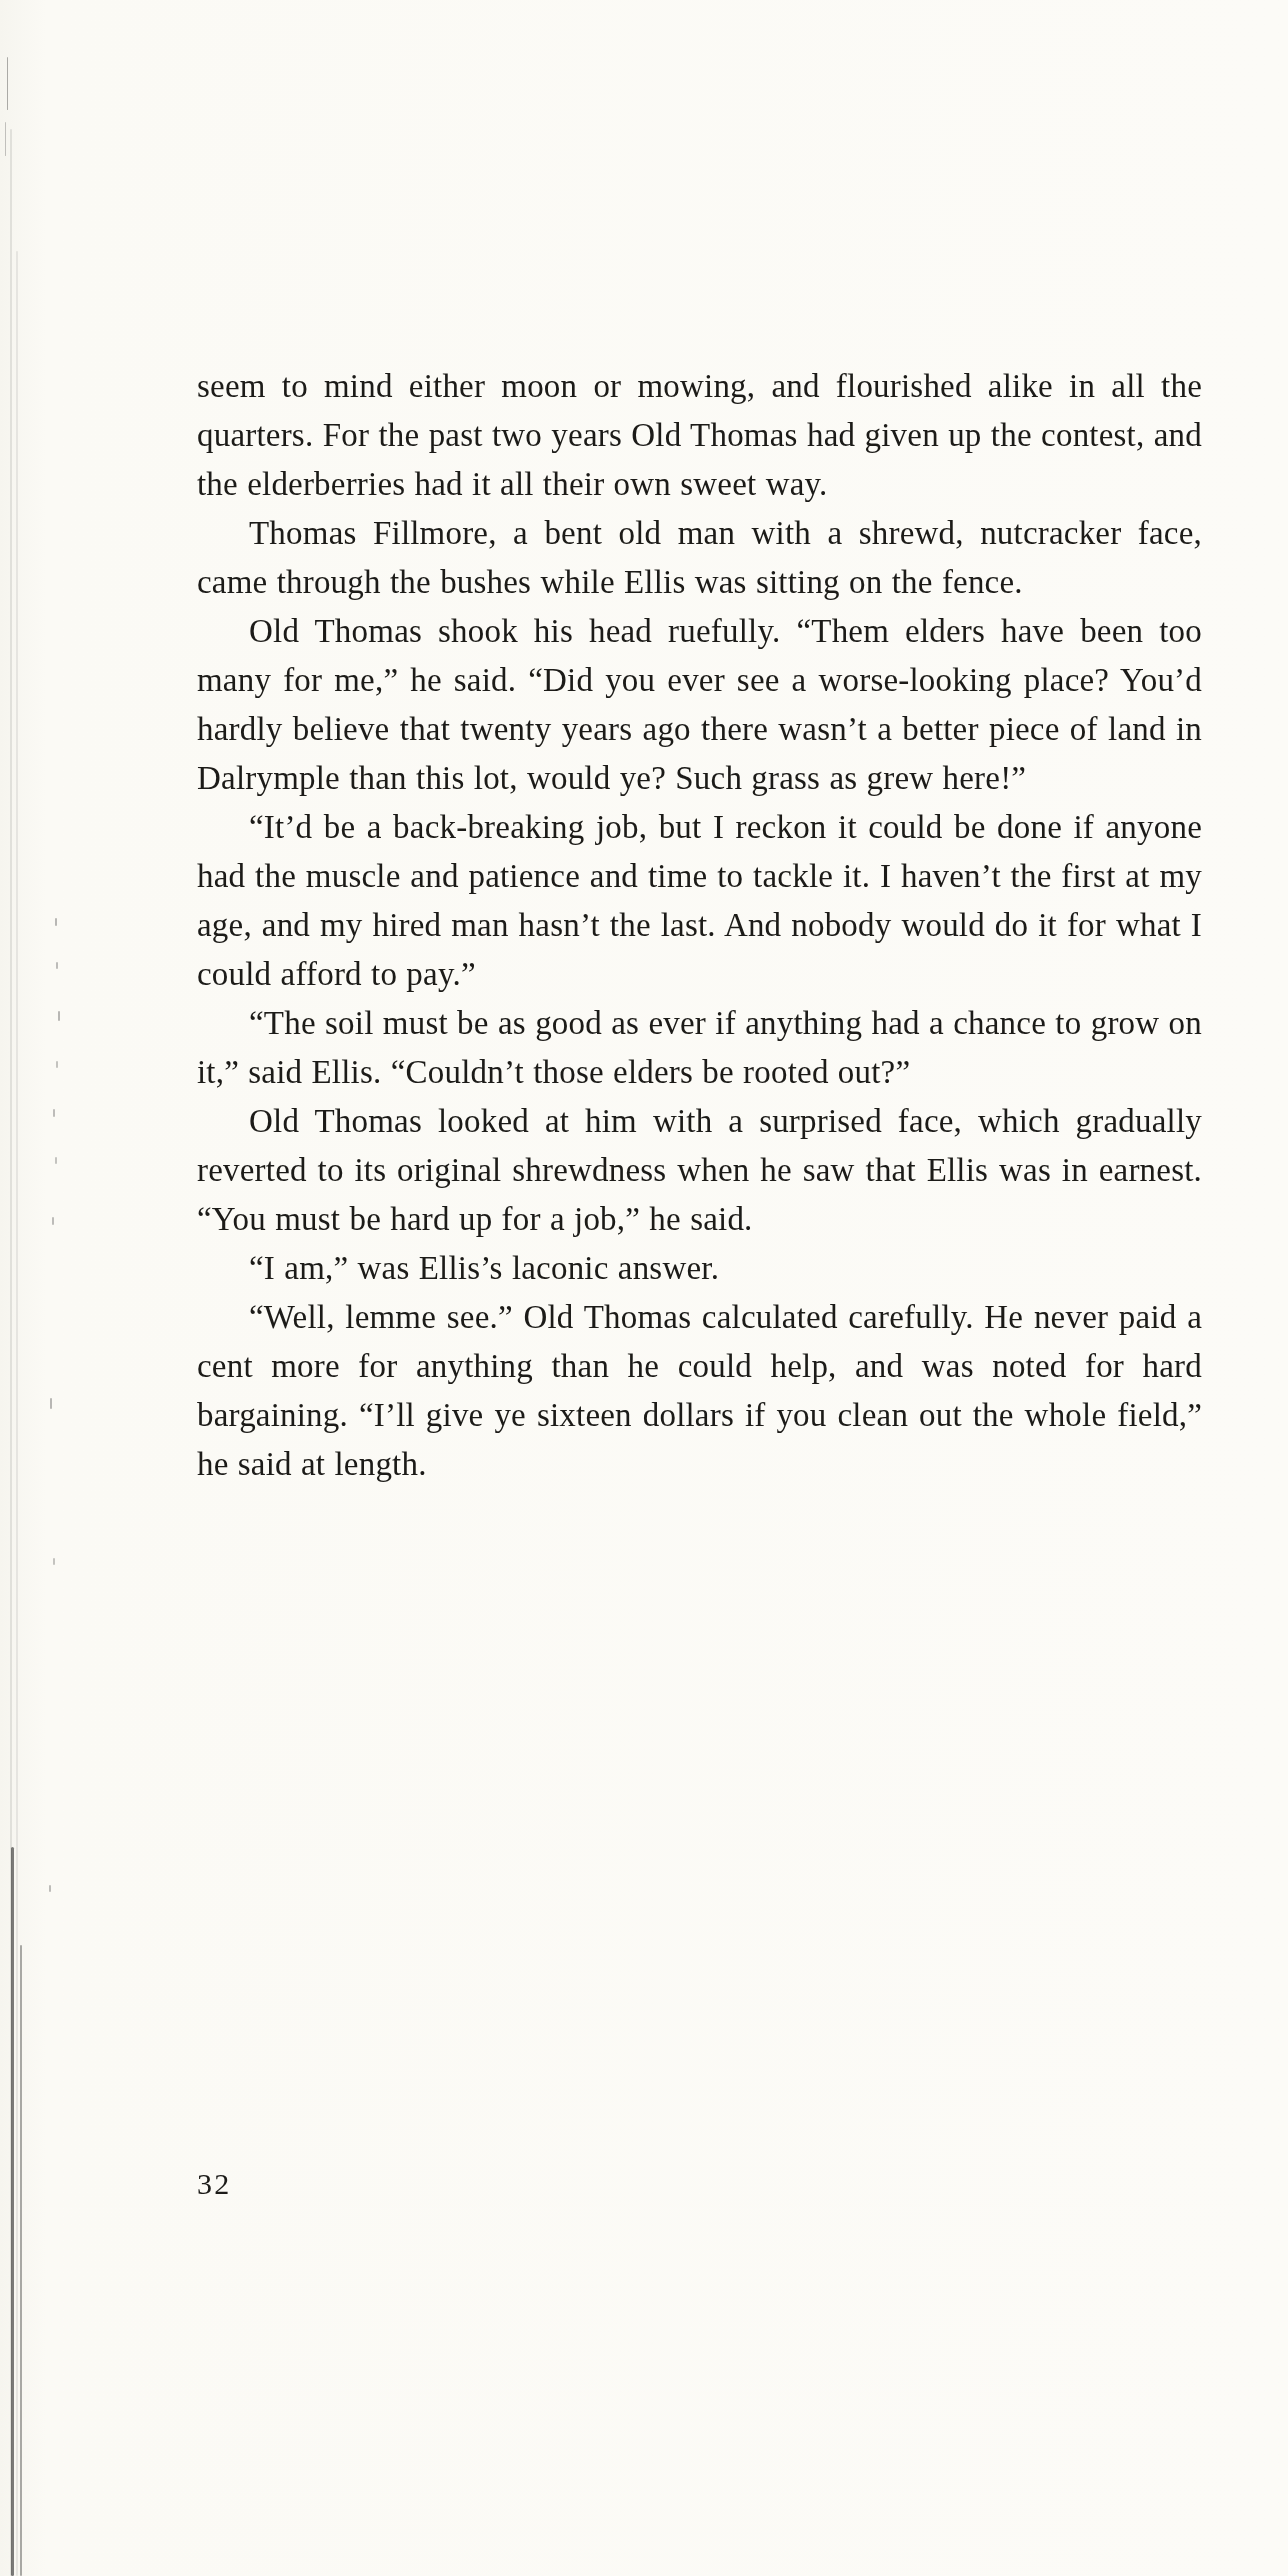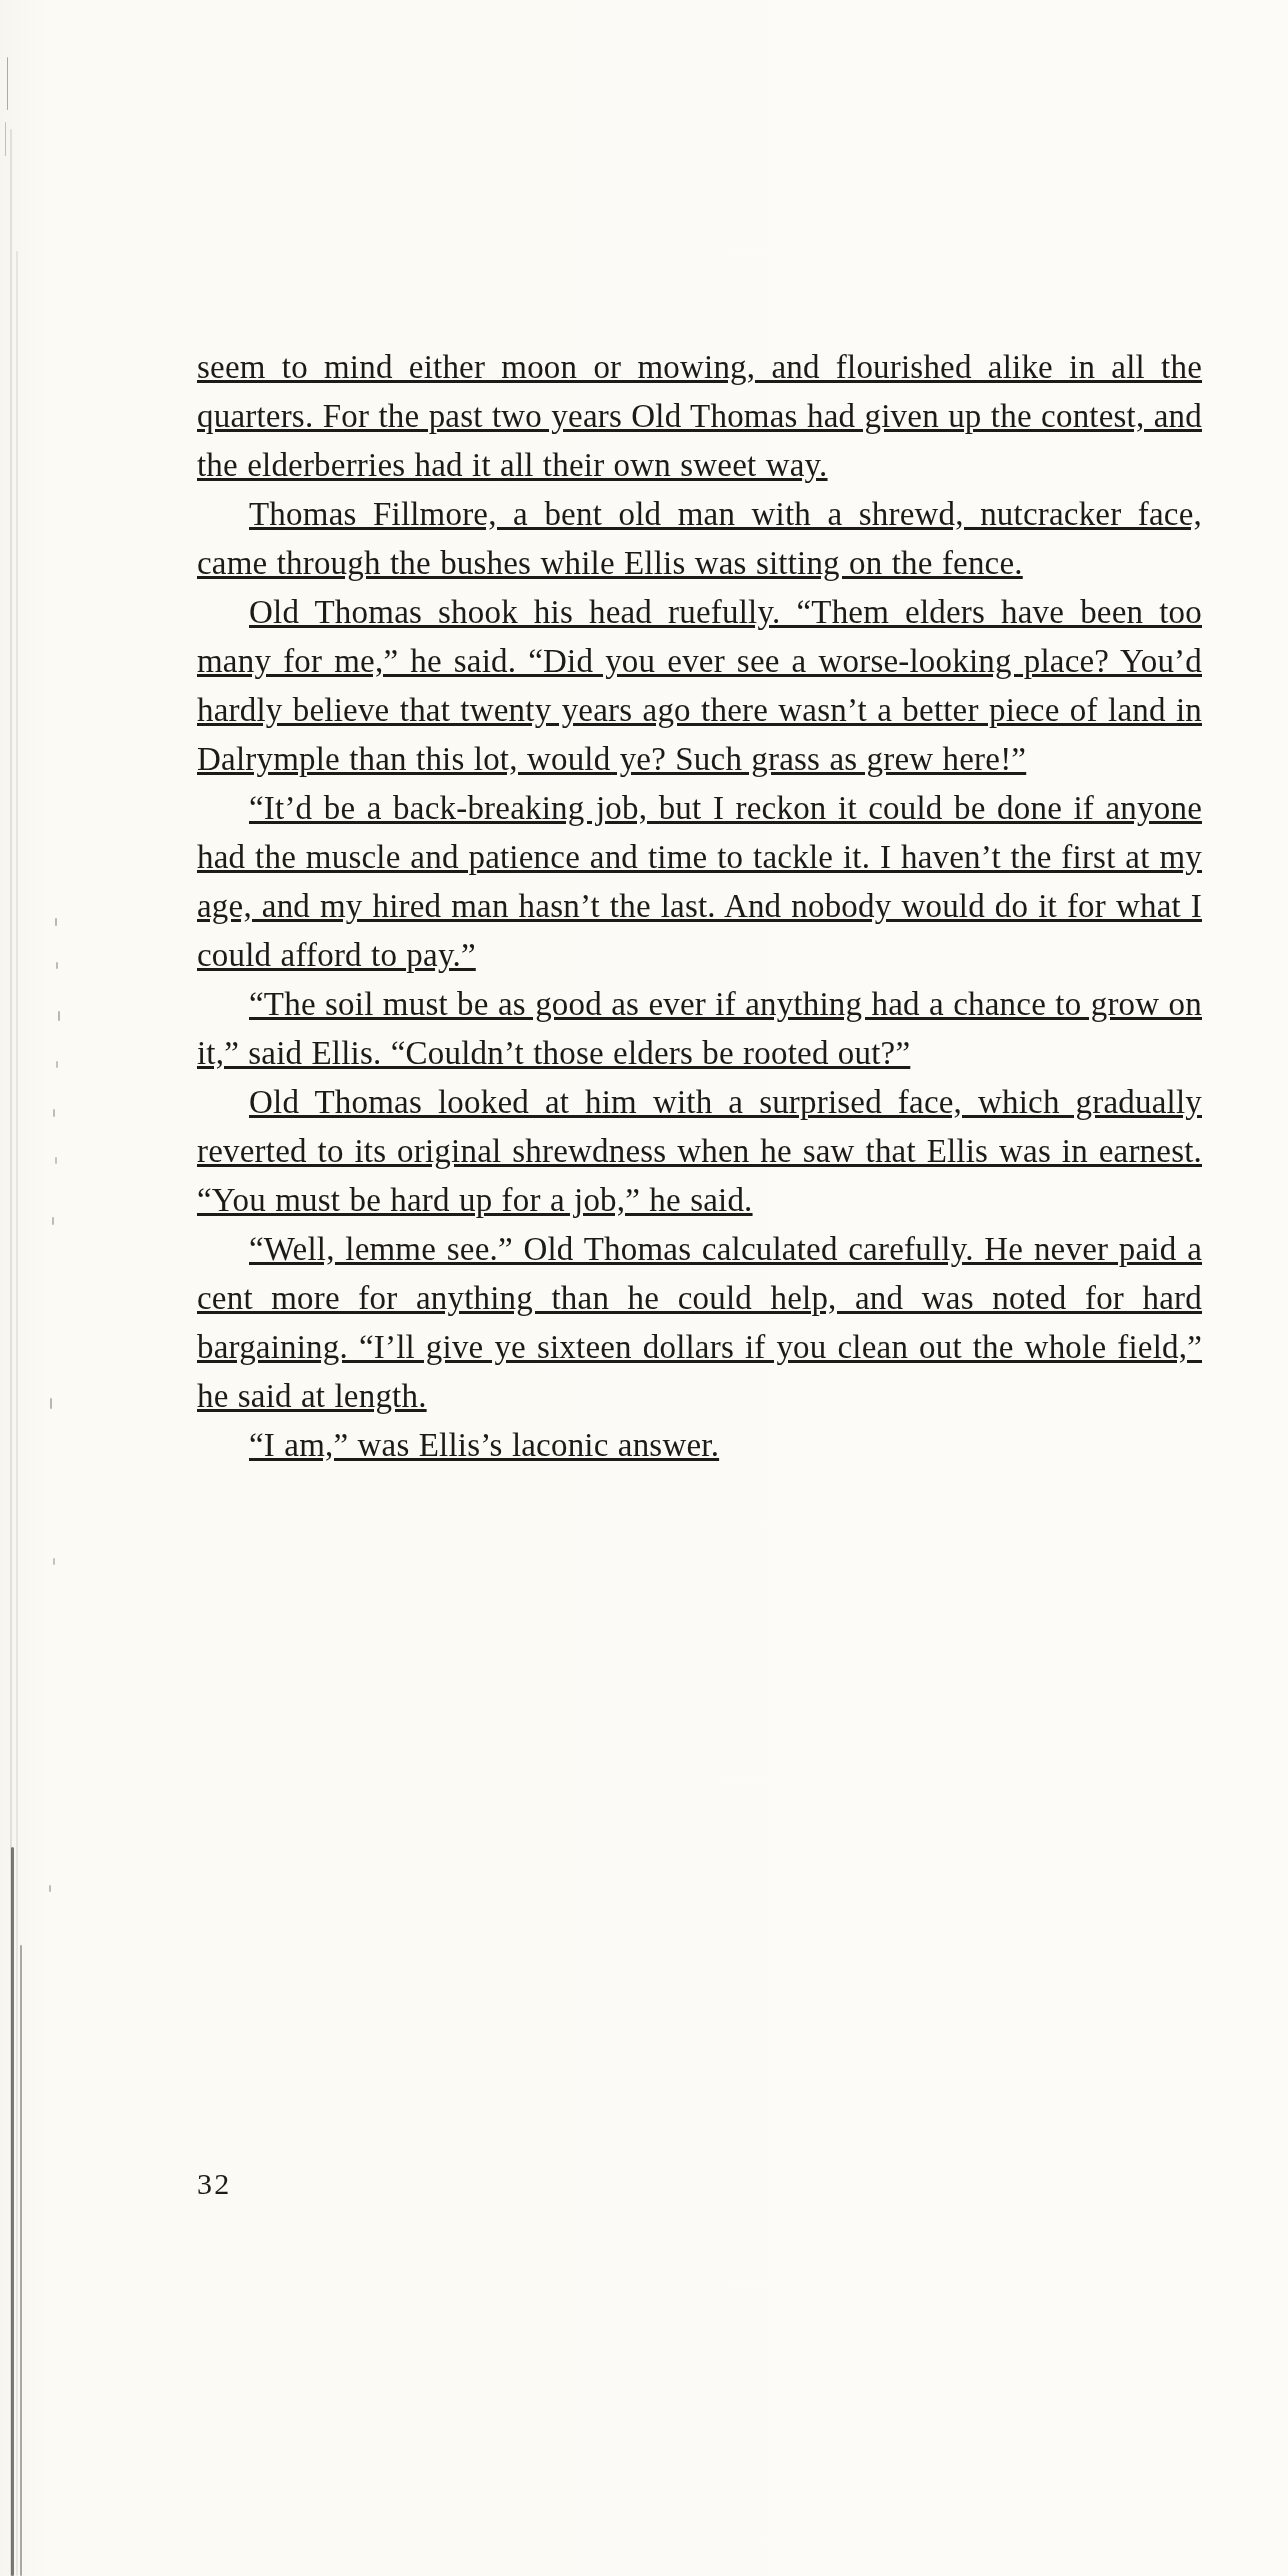--- a/index.html
+++ b/index.html
@@ -15,23 +15,22 @@
     overflow: hidden;
   }
   .scan-page {
     position: absolute;
     inset: 0;
     background: linear-gradient(90deg, #f6f5ef 0px, #fbfaf5 46px, #fcfbf7 100%);
   }
   .text-block {
     position: absolute;
     left: 197px;
-    top: 343px;
+    top: 362px;
     width: 1005px;
-    text-decoration: underline;
   }
   .text-block p {
     font-size: 33px;
     line-height: 49px;
     text-align: justify;
     text-indent: 52px;
     letter-spacing: 0.2px;
     word-spacing: 0.8px;
   }
   .text-block p.continuation {
@@ -75,20 +74,20 @@
   <div class="artifact" style="left:53px; top:1558px; width:2.3px; height:6.8px; background:rgba(30,30,30,0.25);"></div>
   <div class="artifact" style="left:49px; top:1885px; width:2.3px; height:6.8px; background:rgba(30,30,30,0.28);"></div>
 
   <div class="text-block">
     <p class="continuation">seem to mind either moon or mowing, and flourished alike in all the quarters. For the past two years Old Thomas had given up the contest, and the elderberries had it all their own sweet way.</p>
     <p>Thomas Fillmore, a bent old man with a shrewd, nutcracker face, came through the bushes while Ellis was sitting on the fence.</p>
     <p>Old Thomas shook his head ruefully. “Them elders have been too many for me,” he said. “Did you ever see a worse-looking place? You’d hardly believe that twenty years ago there wasn’t a better piece of land in Dalrymple than this lot, would ye? Such grass as grew here!”</p>
     <p>“It’d be a back-breaking job, but I reckon it could be done if anyone had the muscle and patience and time to tackle it. I haven’t the first at my age, and my hired man hasn’t the last. And nobody would do it for what I could afford to pay.”</p>
     <p>“The soil must be as good as ever if anything had a chance to grow on it,” said Ellis. “Couldn’t those elders be rooted out?”</p>
     <p>Old Thomas looked at him with a surprised face, which gradually reverted to its original shrewdness when he saw that Ellis was in earnest. “You must be hard up for a job,” he said.</p>
+    <p>“I am,” was Ellis’s laconic answer.</p>
     <p>“Well, lemme see.” Old Thomas calculated carefully. He never paid a cent more for anything than he could help, and was noted for hard bargaining. “I’ll give ye sixteen dollars if you clean out the whole field,” he said at length.</p>
-    <p>“I am,” was Ellis’s laconic answer.</p>
   </div>
 
   <div class="page-number">32</div>
 
 </div>
 
 
 </body></html>

